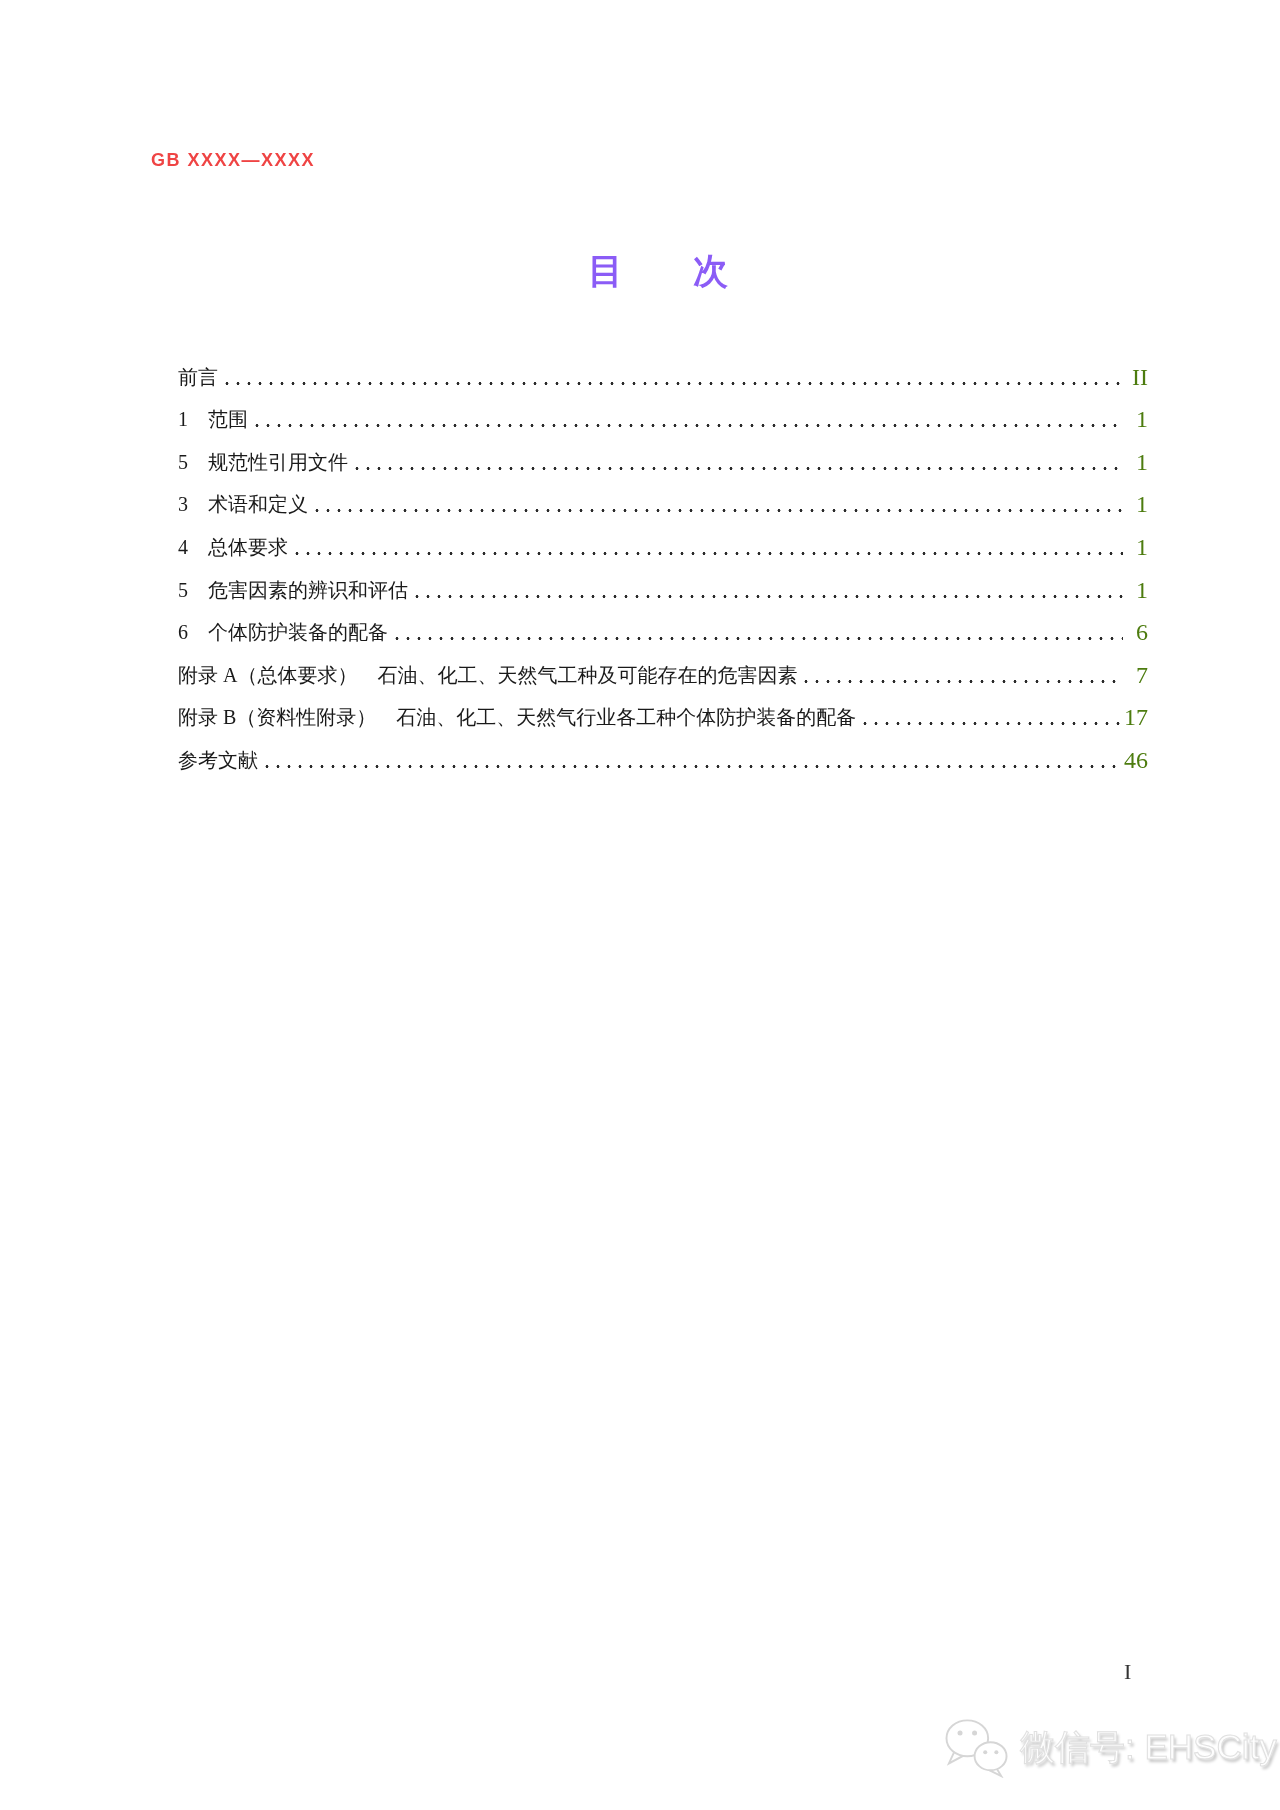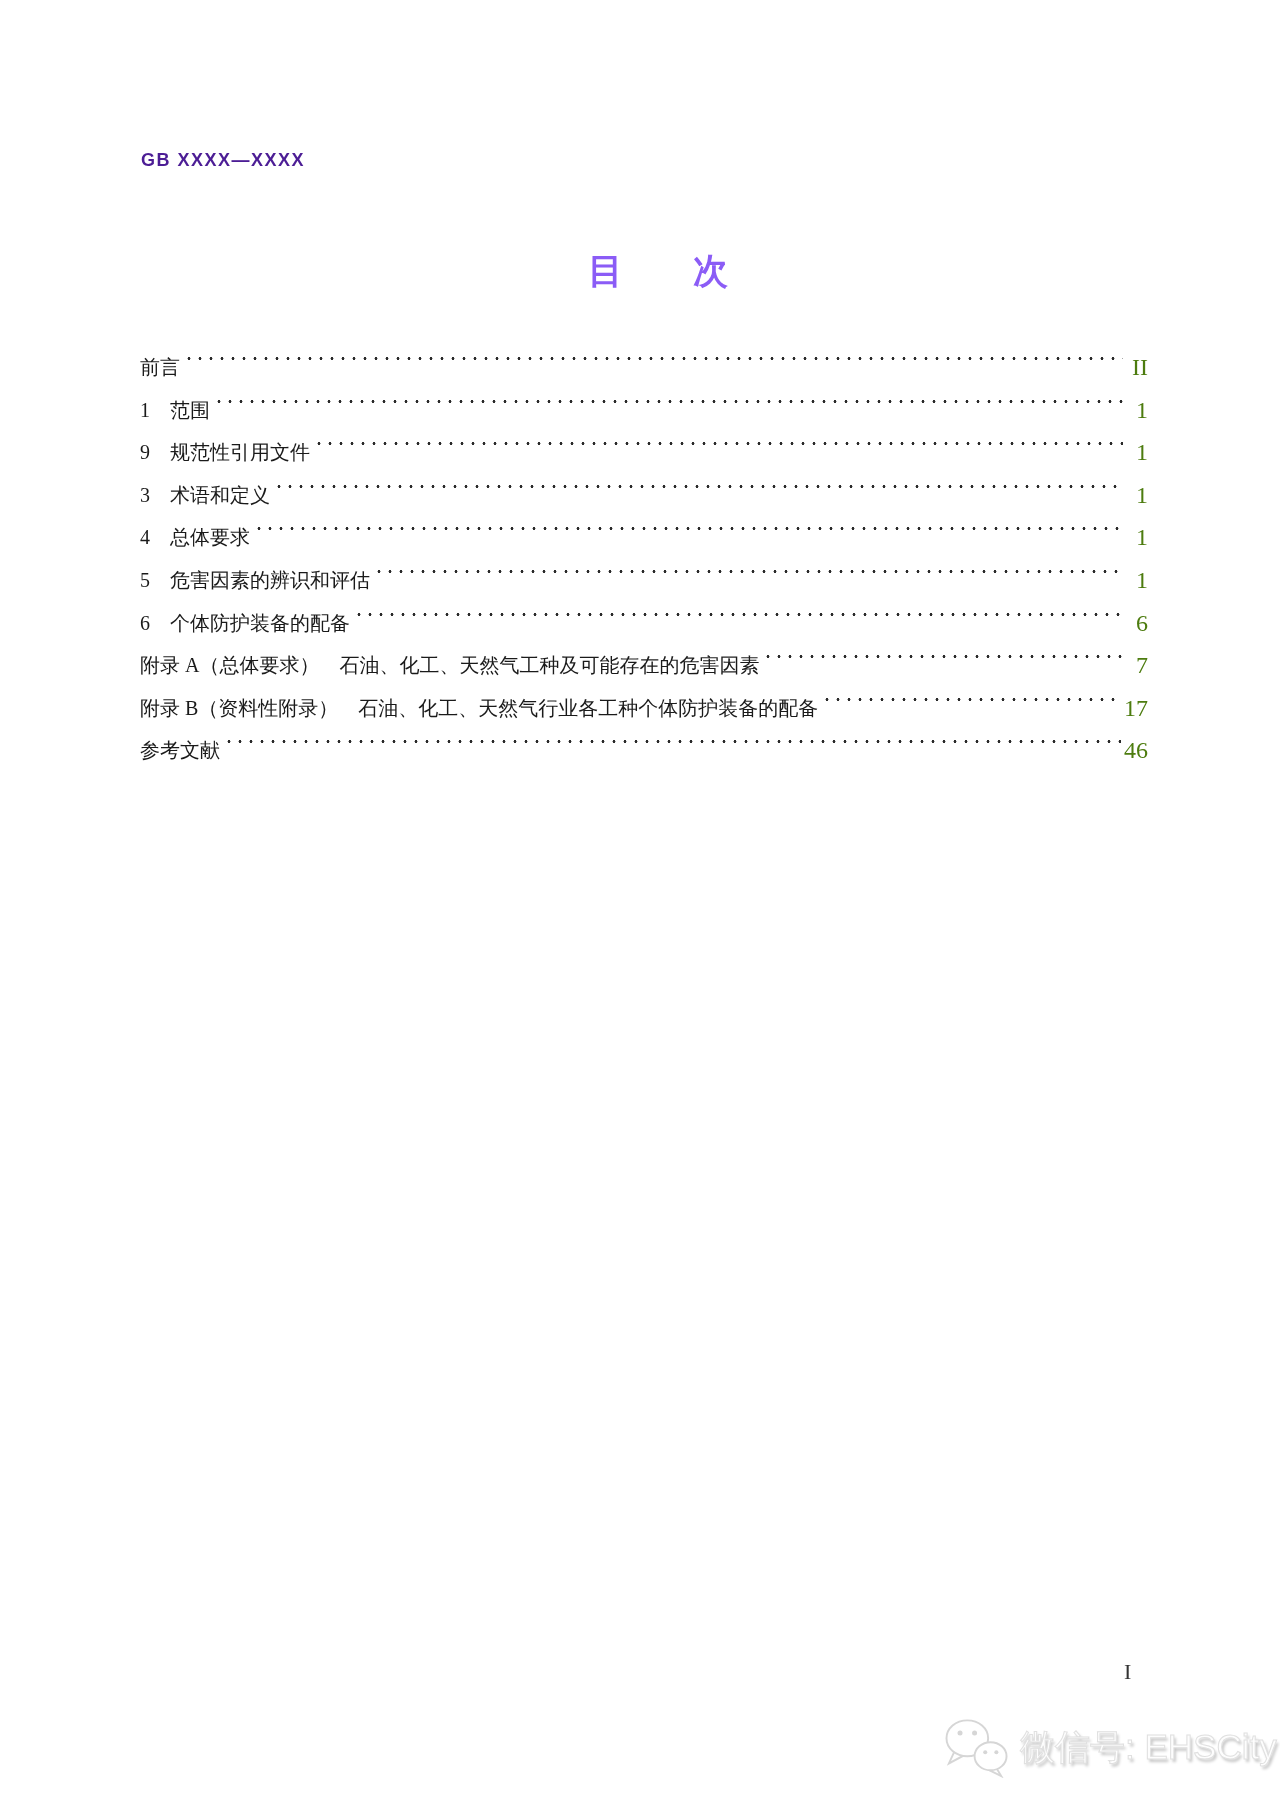--- a/index.html
+++ b/index.html
@@ -13,27 +13,27 @@
     height: 1810px;
     background: #ffffff;
     overflow: hidden;
     font-family: "Liberation Serif", "DejaVu Serif", serif;
     color: #1a1a1a;
   }
 
   
   .doc-header {
     position: absolute;
-    left: 141px;
+    left: 151px;
     top: 150px;
     font-family: "Liberation Sans", "DejaVu Sans", sans-serif;
     font-weight: 600;
     font-size: 18px;
     letter-spacing: 1.5px;
-    color: #4c1d95;
+    color: #ef4444;
     white-space: pre;
   }
 
   
   .doc-title {
     position: absolute;
     left: 588px;
     top: 252px;
     font-family: "Liberation Sans", "DejaVu Sans", sans-serif;
     font-weight: 700;
@@ -45,24 +45,25 @@
 
   
   .toc {
     position: absolute;
     left: 140px;
     top: 356px;
     width: 1008px;
   }
   .toc-row {
     display: flex;
-    align-items: flex-start;
+    align-items: flex-end;
     height: 42.6px;
     padding-bottom: 10px;
     box-sizing: border-box;
+    margin-left: 38px;
   }
   .toc-label {
     font-size: 20px;
     line-height: 23px;
     white-space: pre;
     color: #1a1a1a;
   }
   .toc-leader {
     flex: 1;
     height: 5px;
@@ -128,21 +129,21 @@
       <span class="toc-label">前言</span>
       <span class="toc-leader"></span>
       <span class="toc-page">II</span>
     </div>
     <div class="toc-row">
       <span class="toc-label">1　范围</span>
       <span class="toc-leader"></span>
       <span class="toc-page">1</span>
     </div>
     <div class="toc-row">
-      <span class="toc-label">9　规范性引用文件</span>
+      <span class="toc-label">5　规范性引用文件</span>
       <span class="toc-leader"></span>
       <span class="toc-page">1</span>
     </div>
     <div class="toc-row">
       <span class="toc-label">3　术语和定义</span>
       <span class="toc-leader"></span>
       <span class="toc-page">1</span>
     </div>
     <div class="toc-row">
       <span class="toc-label">4　总体要求</span>

